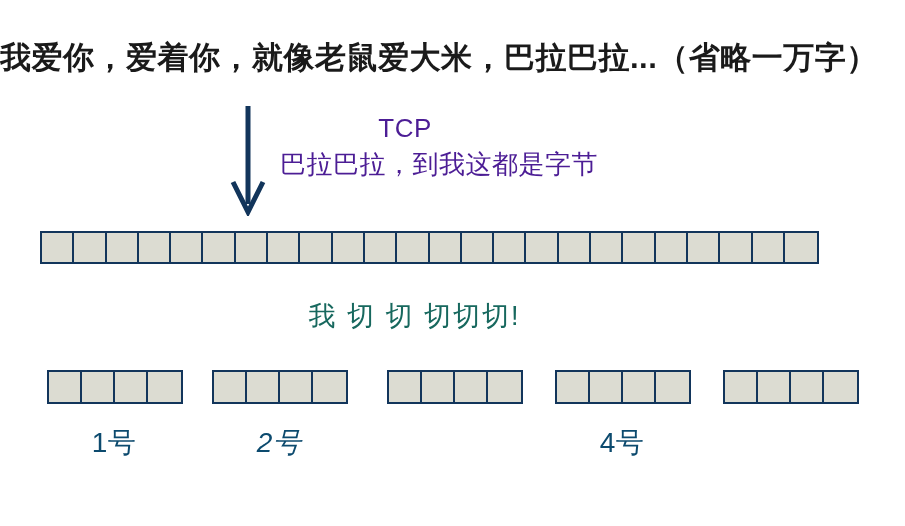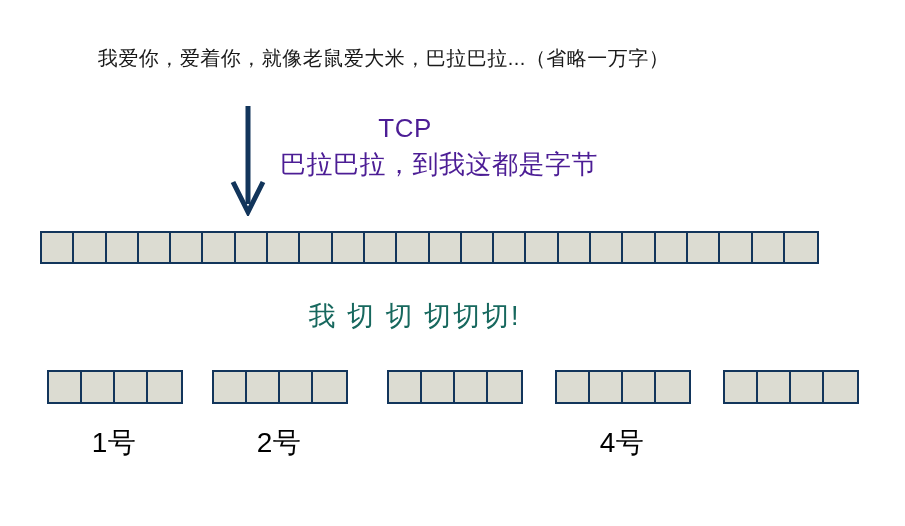--- a/index.html
+++ b/index.html
@@ -16,25 +16,26 @@
     -webkit-font-smoothing: antialiased;
   }
 
   
   .message-line {
     position: absolute;
     top: 38px;
     left: 0;
     width: 767px;
     text-align: center;
-    font-size: 20px;
+    font-size: 31px;
     line-height: 40px;
     color: #1a1a1a;
     letter-spacing: 0.5px;
     white-space: nowrap;
+    font-weight: bold;
   }
 
   
   .arrow-wrap {
     position: absolute;
     left: 228px;
     top: 104px;
     width: 40px;
     height: 112px;
   }
@@ -132,21 +133,21 @@
     width: 820px;
     height: 44px;
   }
   .segment-label {
     position: absolute;
     top: 0;
     width: 140px;
     text-align: center;
     font-size: 28px;
     line-height: 40px;
-    color: #000000;
+    color: #0c4a6e;
     letter-spacing: 0.5px;
   }
 </style>
 </head>
 <body>
 
 <div class="message-line">我爱你，爱着你，就像老鼠爱大米，巴拉巴拉...（省略一万字）</div>
 
 <div class="arrow-wrap">
   <svg width="40" height="112" viewBox="0 0 40 112" aria-hidden="true">
@@ -217,15 +218,15 @@
     <div class="segment-group" style="left: 676px;">
       <div class="segment-cell"></div>
       <div class="segment-cell"></div>
       <div class="segment-cell"></div>
       <div class="segment-cell"></div>
     </div>
   </div>
 
 <div class="labels-row" id="labels-row">
     <div class="segment-label" style="left: -3px;">1号</div>
-    <div class="segment-label" style="left: 162px;">2号</div>
+    <div class="segment-label" style="left: 162px; font-style: italic;">2号</div>
     <div class="segment-label" style="left: 505px;">4号</div>
   </div>
 
 </body></html>

